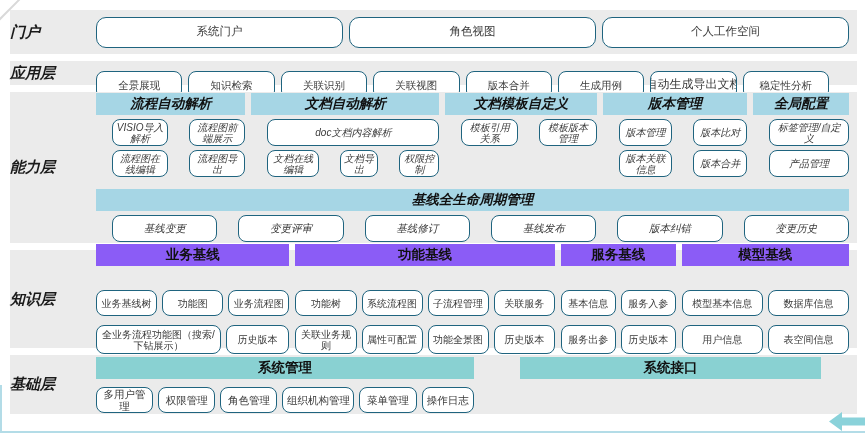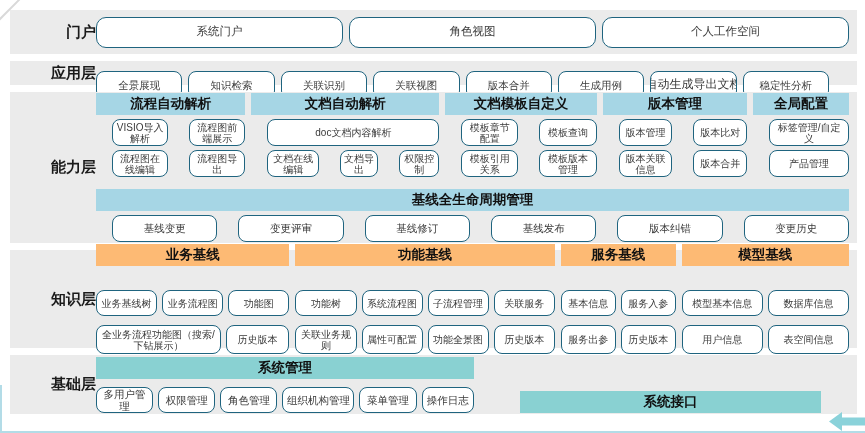--- a/index.html
+++ b/index.html
@@ -3,64 +3,64 @@
 <meta charset="utf-8">
 <style>
   html,body{margin:0;padding:0;background:#fff;}
   .page{
     width:865px;height:433px;position:relative;background:#ffffff;overflow:hidden;
     box-sizing:border-box;padding:10px 8px 0 10px;
     display:flex;flex-direction:column;gap:7px;
     font-family:"Liberation Sans","DejaVu Sans",sans-serif;color:#333;
   }
   .band{background:#ebebeb;display:flex;align-items:center;flex-shrink:0;}
-  .band-label{width:86px;flex-shrink:0;text-align:right;font-weight:bold;font-size:15px;color:#1a1a1a;}
+  .band-label{width:86px;flex-shrink:0;text-align:left;font-weight:bold;font-size:15px;color:#1a1a1a;font-style:italic;}
   .band-content{flex:1;min-width:0;padding-right:8px;}
   .row{display:flex;gap:6px;align-items:stretch;}
   .btn{
     background:#fff;border:1.5px solid #1f647f;border-radius:8px;
     display:flex;align-items:center;justify-content:center;text-align:center;
     font-size:10.5px;color:#3a3a3a;box-sizing:border-box;padding:1px 3px;
     overflow:hidden;line-height:1.15;
   }
   .hdr{
     font-weight:bold;font-size:13.5px;color:#111;
     display:flex;align-items:center;justify-content:center;height:22px;flex-shrink:0;
   }
   .hdr-blue{background:#a6d6e5;}
-  .hdr-gray{background:#fdba74;}
+  .hdr-gray{background:#8b5cf6;}
   .hdr-teal{background:#89d1d2;}
   
   .band-portal{height:44px;}
   .band-portal .btn{height:31px;flex:1;border-radius:10px;font-size:11.5px;}
   .band-app{height:24px;}
   .band-app .band-content{padding-right:28px;margin-top:24px;}
   .band-app .btn{height:28px;flex:1;white-space:nowrap;font-size:10.5px;}
   .band-app .btn.tight{font-size:12px;}
   
   .band-cap{height:151px;}
-  .cap-content{display:flex;flex-direction:column;padding:4px 8px 4px 0;box-sizing:border-box;}
+  .cap-content{display:flex;flex-direction:column;padding:4px 8px 4px 0;box-sizing:border-box;font-style:italic;}
   .groups{display:flex;gap:6px;}
   .grp{display:flex;flex-direction:column;gap:4px;min-width:0;}
   .btn-row{display:flex;gap:5px;}
   .band-cap .btn-row{height:27px;}
   .band-cap .btn{flex:1;margin-left:16px;}
   .btn.two{font-size:10px;line-height:1.1;}
   .baseline-hdr{margin-top:12px;}
   .baseline-row{margin-top:4px;height:27px;}
   
   .band-kn{height:98px;}
   .kn-content{display:flex;flex-direction:column;padding:6px 8px 6px 0;box-sizing:border-box;}
   .kn-row1{height:26px;}
   .kn-row2{height:29px;margin-top:5px;}
   .grp .kn-row1{margin-top:20px;}
   .band-kn .btn{flex:1;}
   
   .band-fd{height:59px;}
-  .fd-content{display:flex;gap:46px;padding:4px 36px 3px 0;box-sizing:border-box;align-items:flex-end;}
+  .fd-content{display:flex;gap:46px;padding:4px 36px 3px 0;box-sizing:border-box;}
   .fd-row{height:26px;margin-top:4px;}
   .band-fd .btn{flex:1;}
   .jira{text-decoration:underline wavy #e03a3a 1px;text-underline-offset:2px;}
   
   .corner-line{position:absolute;top:9px;left:-6px;width:30px;height:2px;background:#d9d9d9;transform:rotate(-45deg);}
   .bottom-line{position:absolute;left:0;bottom:0;width:100%;height:2px;background:#b3dce7;}
   .left-line{position:absolute;left:0;bottom:0;width:2px;height:48px;background:#b3dce7;}
   .corner-arrow{position:absolute;right:0;bottom:1px;}
 </style>
 </head>
@@ -114,24 +114,20 @@
           </div>
           <div class="btn-row">
             <div class="btn two" style="flex:72 1 0">文档在线编辑</div>
             <div class="btn two" style="flex:50 1 0">文档导出</div>
             <div class="btn two" style="flex:53 1 0">权限控制</div>
           </div>
         </div>
         <div class="grp" style="flex:150 1 0">
           <div class="hdr hdr-blue">文档模板自定义</div>
           <div class="btn-row">
-            <div class="btn two">模板章节配置</div>
-            <div class="btn two">模板查询</div>
-          </div>
-          <div class="btn-row">
             <div class="btn two">模板引用关系</div>
             <div class="btn two">模板版本管理</div>
           </div>
         </div>
         <div class="grp" style="flex:143 1 0">
           <div class="hdr hdr-blue">版本管理</div>
           <div class="btn-row">
             <div class="btn two">版本管理</div>
             <div class="btn two">版本比对</div>
           </div>
@@ -163,22 +159,22 @@
   </div>
 
   <div class="band band-kn">
     <div class="band-label">知识层</div>
     <div class="band-content kn-content">
       <div class="groups">
         <div class="grp" style="flex:185 1 0">
           <div class="hdr hdr-gray">业务基线</div>
           <div class="btn-row kn-row1">
             <div class="btn two">业务基线树</div>
+            <div class="btn two">功能图</div>
             <div class="btn two">业务流程图</div>
-            <div class="btn two">功能图</div>
           </div>
           <div class="btn-row kn-row2">
             <div class="btn two" style="flex:2.1 1 0">全业务流程功能图（搜索/下钻展示）</div>
             <div class="btn two" style="flex:1 1 0">历史版本</div>
           </div>
         </div>
         <div class="grp" style="flex:248 1 0">
           <div class="hdr hdr-gray">功能基线</div>
           <div class="btn-row kn-row1">
             <div class="btn two">功能树</div>

